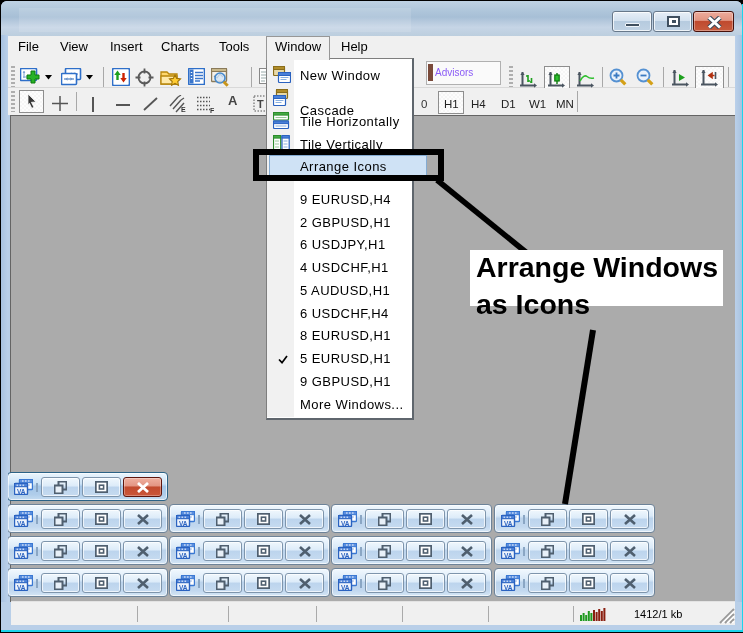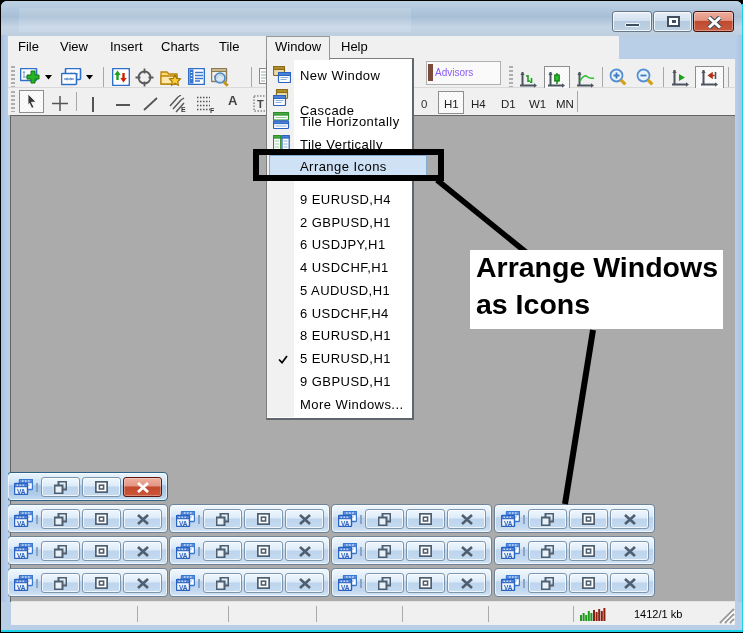--- a/index.html
+++ b/index.html
@@ -10,21 +10,21 @@
 #win { left:1px; top:1px; width:741px; height:630px; background:#b9cfe8; border-radius:6px 6px 0 0; }
 #titlebar { left:0; top:0; width:741px; height:35px; border-radius:6px 6px 0 0;
   background:linear-gradient(180deg,#bfd2e4 0%,#aec5da 30%,#a7bfd6 46%,#b7cade 60%,#c6d5e6 75%,#bccede 100%); }
 #titlewash { left:18px; top:7px; width:392px; height:24px; background:rgba(255,255,255,0.13); }
 .capbtn { top:10px; height:21px; border-radius:3px; }
 #btnmin,#btnmax { background:linear-gradient(180deg,#e7eff7 0%,#d3e1ef 45%,#b6cbdf 50%,#c0d2e4 100%); border:1px solid #67788a; box-shadow:inset 0 0 0 1px rgba(255,255,255,.75); }
 #btnmin { left:611px; width:40px; }
 #btnmax { left:652px; width:39px; }
 #btnclose { left:692px; width:41px; background:linear-gradient(180deg,#edab9c 0%,#e29582 44%,#c04a2f 50%,#c75b3d 100%); border:1px solid #46100a; box-shadow:inset 0 0 0 1px rgba(255,255,255,.35); }
 
-#menubar { left:0; top:35px; width:618px; height:23px; background:#f0f0f0; font-size:13px; color:#000; }
+#menubar { left:0; top:35px; width:741px; height:23px; background:#f0f0f0; font-size:13px; color:#000; }
 .mi { position:absolute; top:3px; }
 #winbtn { left:265px; top:0; width:64px; height:23px; background:#f1f1f1; border:1px solid #979797; border-bottom:none; }
 
 #tb1 { left:0; top:58px; width:741px; height:29px; background:#f0f0f0; border-bottom:1px solid #d9d9d9; }
 #tb2 { left:0; top:87px; width:741px; height:27px; background:#f0f0f0; }
 .grip { width:4px; background:repeating-linear-gradient(180deg,#aeaeae 0 2px,#f0f0f0 2px 4px); }
 .vsep { width:1px; background:#a8a8a8; }
 .checked { background:#fbfbfb; border:1px solid #8e8e8e;
   background-image:repeating-conic-gradient(#f6f6f6 0% 25%, #fdfdfd 0% 50%); background-size:4px 4px; }
 
@@ -48,21 +48,21 @@
 .b1 { left:33px; } .b2 { left:74px; } .b3 { left:115px; }
 .mtick { position:absolute; left:28px; top:10px; width:2px; height:9px; background:#8aa6c4; }
 
 #menu { left:265px; top:57px; width:148px; height:362px; background:#fff; border:1px solid #7e7e7e;
   border-right:2px solid #5f666d; border-bottom:2px solid #5f666d; font-size:13px; }
 #gutter { left:0; top:0; width:27px; height:358px; background:#f1f1f1; }
 .mit { position:absolute; left:33px; white-space:nowrap; color:#000; letter-spacing:0.45px; }
 #hilite { left:2px; top:96px; width:158px; height:21px; background:#cfe2f5; border:1px solid #84abd2; }
 
 #ann-rect { left:252px; top:148px; width:191px; height:32px; border:6px solid #000; }
-#ann-box { left:469px; top:249px; width:253px; height:79px; background:#fff; color:#000;
+#ann-box { left:469px; top:249px; width:253px; height:56px; background:#fff; color:#000;
   font-size:28.5px; font-weight:bold; line-height:37px; padding:0 0 0 6px; white-space:nowrap; }
 svg { display:block; }
 .ico { position:absolute; }
 </style>
 </head>
 <body>
 <div id="win" class="abs">
   <div id="titlebar" class="abs">
       <div id="titlewash" class="abs"></div>
     </div>
@@ -78,21 +78,21 @@
         <path d="M2 1.5 L13 11.5 M13 1.5 L2 11.5" stroke="#3a4a5a" stroke-width="5"></path>
         <path d="M2 1.5 L13 11.5 M13 1.5 L2 11.5" stroke="#fff" stroke-width="3"></path>
       </svg>
     </div>
 
   <div id="menubar" class="abs">
     <span class="mi" style="left:17px">File</span>
     <span class="mi" style="left:59px">View</span>
     <span class="mi" style="left:109px">Insert</span>
     <span class="mi" style="left:160px">Charts</span>
-    <span class="mi" style="left:218px">Tile</span>
+    <span class="mi" style="left:218px">Tools</span>
     <div id="winbtn" class="abs"></div>
     <span class="mi" style="left:274px;z-index:3">Window</span>
     <span class="mi" style="left:340px">Help</span>
   </div>
 
   <div id="tb1" class="abs">
     <div class="abs grip" style="left:10px;top:7px;height:21px"></div>
     
     <svg class="ico" style="left:19px;top:9px" width="21" height="17" viewBox="0 0 21 17">
       <rect x="0.5" y="0.5" width="16" height="12" rx="1" fill="#fff" stroke="#2e6fc9" stroke-width="1.6"></rect>

